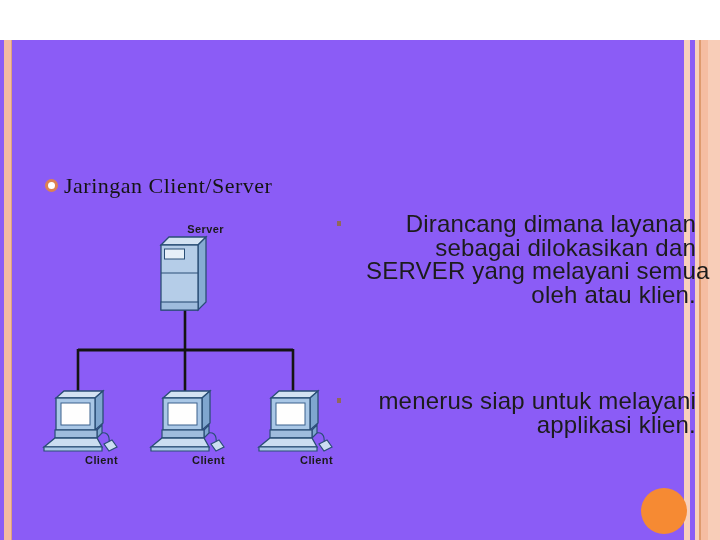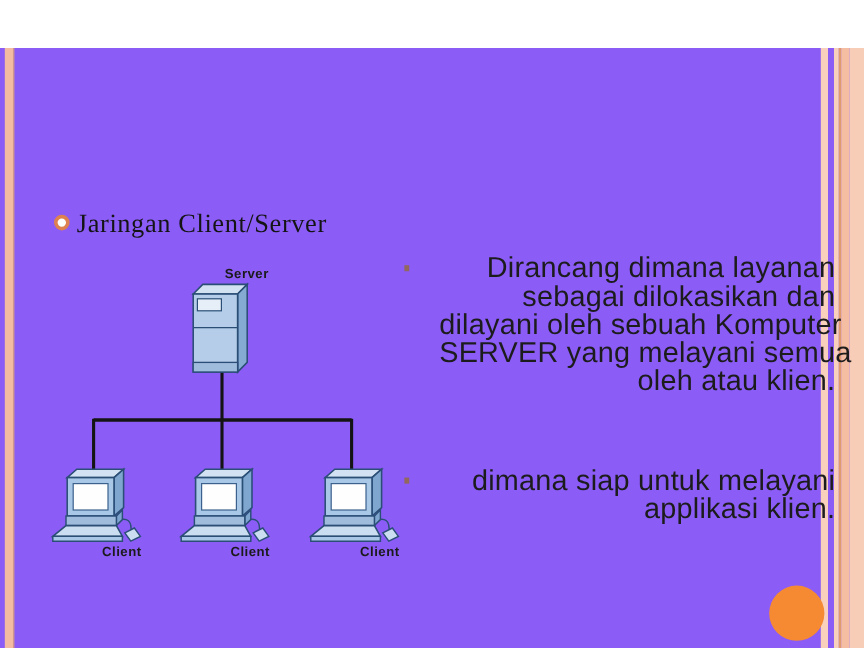--- a/index.html
+++ b/index.html
@@ -112,29 +112,28 @@
   <div class="diag-label server-label">Server</div>
   <div class="diag-label client-label-1">Client</div>
   <div class="diag-label client-label-2">Client</div>
   <div class="diag-label client-label-3">Client</div>
 
   <div class="bullet-item b1">
     <span class="dot"></span>
     <div class="lines">
       <div class="tl">Dirancang dimana layanan</div>
       <div class="tl">sebagai dilokasikan dan</div>
-      <div class="tl">dilayani oleh sebuah Komputer</div>
       <div class="tl">SERVER yang melayani semua</div>
       <div class="tl">oleh atau klien.</div>
     </div>
   </div>
 
   <div class="bullet-item b2">
     <span class="dot"></span>
     <div class="lines">
-      <div class="tl">dimana siap untuk melayani</div>
+      <div class="tl">menerus siap untuk melayani</div>
       <div class="tl">applikasi klien.</div>
     </div>
   </div>
 
   <div class="orange-circle"></div>
 
 </div>
 
 </body></html>

